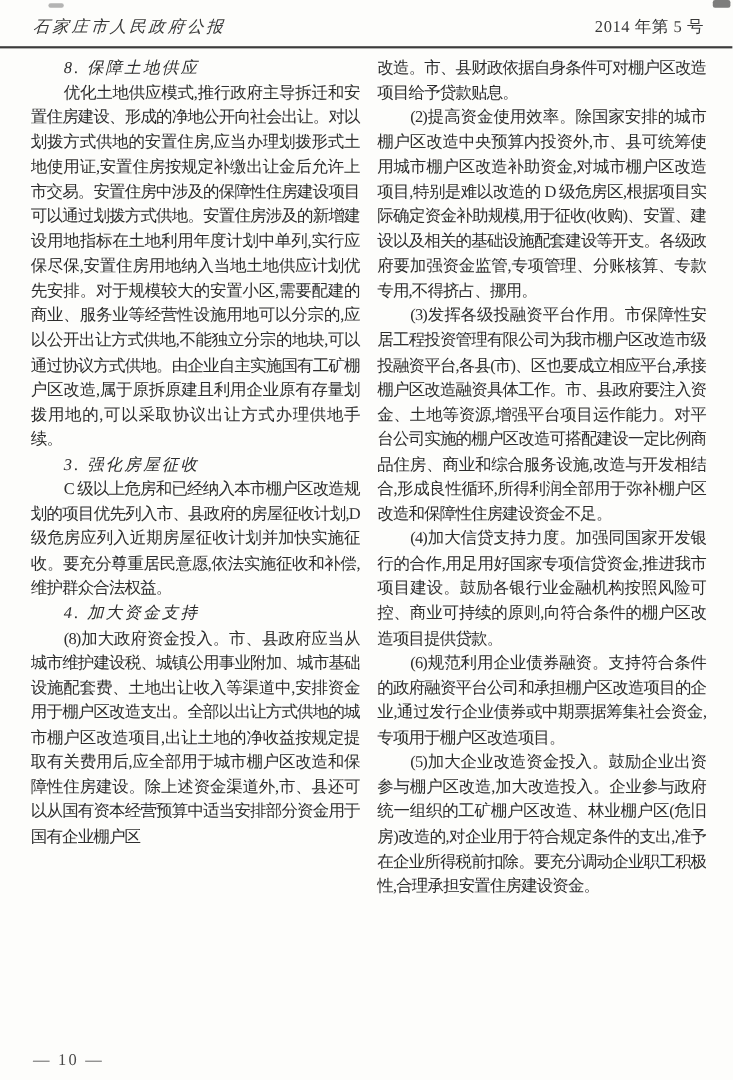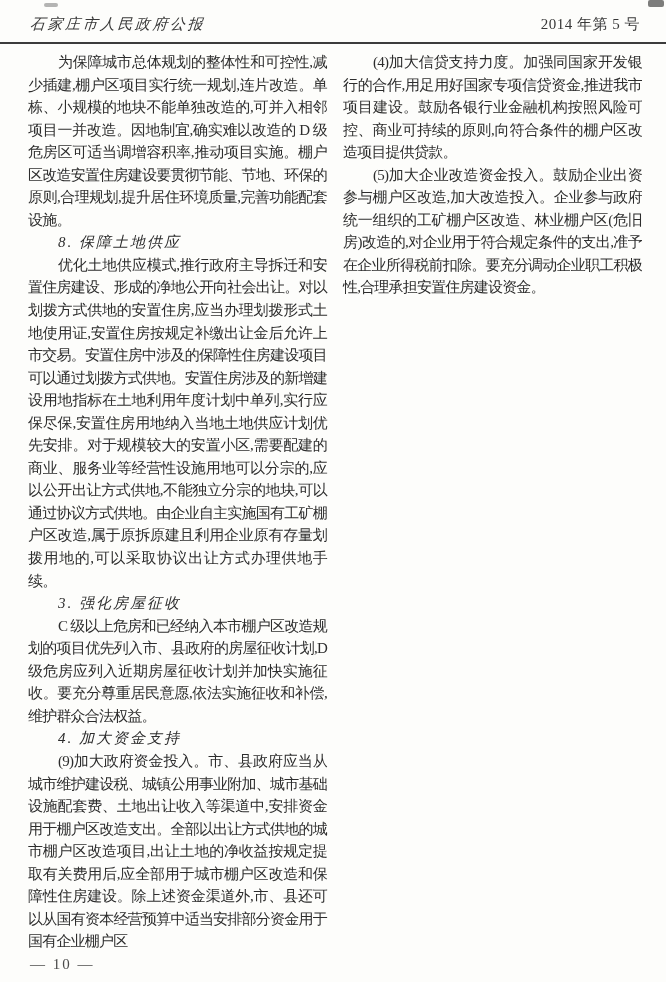--- a/index.html
+++ b/index.html
@@ -86,31 +86,34 @@
 
   <div class="header">
     <span class="journal-title">石家庄市人民政府公报</span>
     <span class="issue-number">2014 年第 5 号</span>
   </div>
   <div class="header-rule"></div>
 
   <div class="columns">
 
     <div class="col">
-      <p class="body">为保障城市总体规划的整体性和可控性,减少插建,棚户区项目实行统一规划,连片改造。单栋、小规模的地块不能单独改造的,可并入相邻项目一并改造。因地制宜,确实难以改造的 D 级危房区可适当调增容积率,推动项目实施。棚户区改造安置住房建设要贯彻节能、节地、环保的原则,合理规划,提升居住环境质量,完善功能配套设施。</p>
       <p class="heading">8. 保障土地供应</p>
       <p class="body">优化土地供应模式,推行政府主导拆迁和安置住房建设、形成的净地公开向社会出让。对以划拨方式供地的安置住房,应当办理划拨形式土地使用证,安置住房按规定补缴出让金后允许上市交易。安置住房中涉及的保障性住房建设项目可以通过划拨方式供地。安置住房涉及的新增建设用地指标在土地利用年度计划中单列,实行应保尽保,安置住房用地纳入当地土地供应计划优先安排。对于规模较大的安置小区,需要配建的商业、服务业等经营性设施用地可以分宗的,应以公开出让方式供地,不能独立分宗的地块,可以通过协议方式供地。由企业自主实施国有工矿棚户区改造,属于原拆原建且利用企业原有存量划拨用地的,可以采取协议出让方式办理供地手续。</p>
       <p class="heading">3. 强化房屋征收</p>
       <p class="body">C 级以上危房和已经纳入本市棚户区改造规划的项目优先列入市、县政府的房屋征收计划,D 级危房应列入近期房屋征收计划并加快实施征收。要充分尊重居民意愿,依法实施征收和补偿,维护群众合法权益。</p>
       <p class="heading">4. 加大资金支持</p>
-      <p class="body">(9)加大政府资金投入。市、县政府应当从城市维护建设税、城镇公用事业附加、城市基础设施配套费、土地出让收入等渠道中,安排资金用于棚户区改造支出。全部以出让方式供地的城市棚户区改造项目,出让土地的净收益按规定提取有关费用后,应全部用于城市棚户区改造和保障性住房建设。除上述资金渠道外,市、县还可以从国有资本经营预算中适当安排部分资金用于国有企业棚户区</p>
+      <p class="body">(8)加大政府资金投入。市、县政府应当从城市维护建设税、城镇公用事业附加、城市基础设施配套费、土地出让收入等渠道中,安排资金用于棚户区改造支出。全部以出让方式供地的城市棚户区改造项目,出让土地的净收益按规定提取有关费用后,应全部用于城市棚户区改造和保障性住房建设。除上述资金渠道外,市、县还可以从国有资本经营预算中适当安排部分资金用于国有企业棚户区</p>
     </div>
 
     <div class="col">
+      <p class="body no-indent">改造。市、县财政依据自身条件可对棚户区改造项目给予贷款贴息。</p>
+      <p class="body">(2)提高资金使用效率。除国家安排的城市棚户区改造中央预算内投资外,市、县可统筹使用城市棚户区改造补助资金,对城市棚户区改造项目,特别是难以改造的 D 级危房区,根据项目实际确定资金补助规模,用于征收(收购)、安置、建设以及相关的基础设施配套建设等开支。各级政府要加强资金监管,专项管理、分账核算、专款专用,不得挤占、挪用。</p>
+      <p class="body">(3)发挥各级投融资平台作用。市保障性安居工程投资管理有限公司为我市棚户区改造市级投融资平台,各县(市)、区也要成立相应平台,承接棚户区改造融资具体工作。市、县政府要注入资金、土地等资源,增强平台项目运作能力。对平台公司实施的棚户区改造可搭配建设一定比例商品住房、商业和综合服务设施,改造与开发相结合,形成良性循环,所得利润全部用于弥补棚户区改造和保障性住房建设资金不足。</p>
       <p class="body">(4)加大信贷支持力度。加强同国家开发银行的合作,用足用好国家专项信贷资金,推进我市项目建设。鼓励各银行业金融机构按照风险可控、商业可持续的原则,向符合条件的棚户区改造项目提供贷款。</p>
+      <p class="body">(6)规范利用企业债券融资。支持符合条件的政府融资平台公司和承担棚户区改造项目的企业,通过发行企业债券或中期票据筹集社会资金,专项用于棚户区改造项目。</p>
       <p class="body">(5)加大企业改造资金投入。鼓励企业出资参与棚户区改造,加大改造投入。企业参与政府统一组织的工矿棚户区改造、林业棚户区(危旧房)改造的,对企业用于符合规定条件的支出,准予在企业所得税前扣除。要充分调动企业职工积极性,合理承担安置住房建设资金。</p>
     </div>
 
   </div>
 
   <div class="footer">— 10 —</div>
 
 </div>
 
 </body></html>

